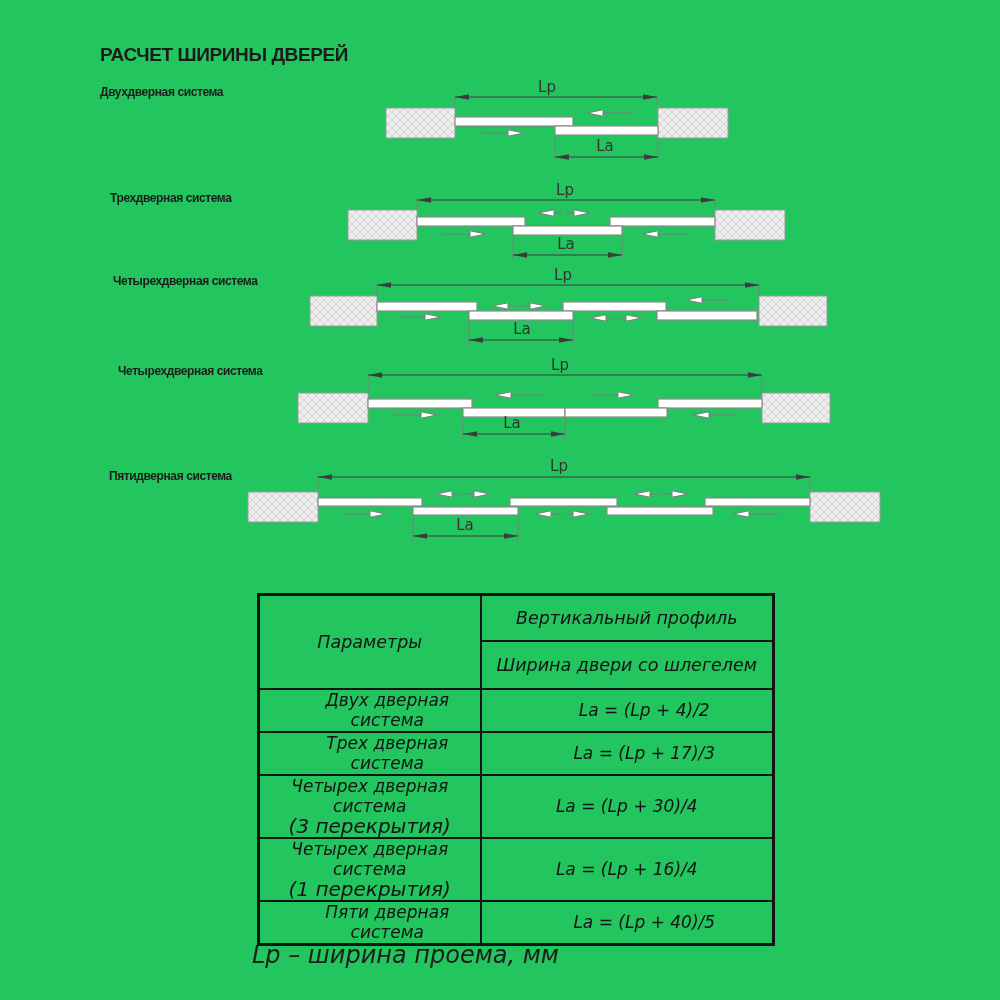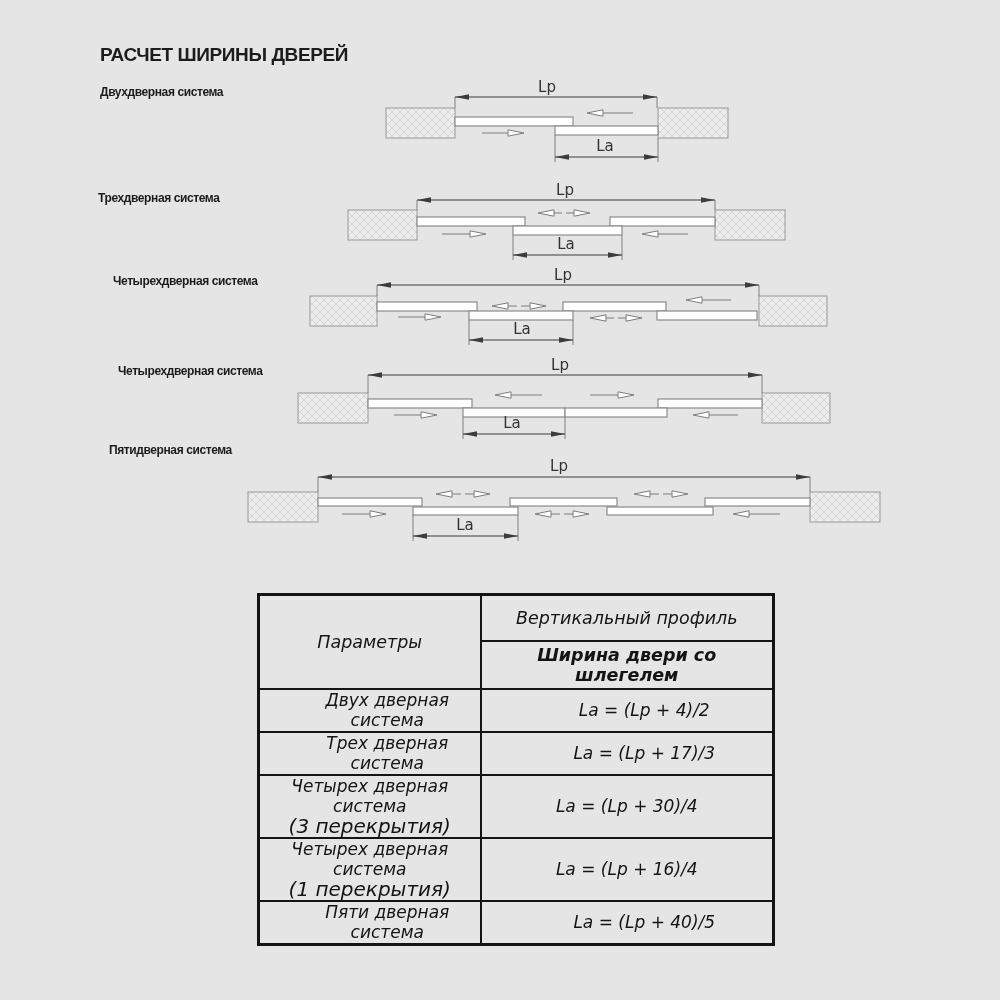--- a/index.html
+++ b/index.html
@@ -1,48 +1,48 @@
 <!DOCTYPE html>
 <html><head>
 <meta charset="utf-8">
 <style>
   html,body{margin:0;padding:0;background:#ffffff;}
-  .page{position:relative;width:1000px;height:1000px;background:#e5e5e5;
+  .page{position:relative;width:1000px;height:1000px;background:#22c55e;
         font-family:"Liberation Sans",sans-serif;color:#1c1c1c;overflow:hidden;}
   .title{position:absolute;left:100px;top:44px;font-size:19px;font-weight:bold;
          letter-spacing:-0.4px;white-space:nowrap;}
   .sys-label{position:absolute;font-size:12px;font-weight:bold;letter-spacing:-0.4px;
          white-space:nowrap;}
   #diagram-svg{position:absolute;left:0;top:0;}
   .params-table{position:absolute;left:257px;top:593px;width:518px;border-collapse:collapse;
          table-layout:fixed;font-family:"DejaVu Sans",sans-serif;font-style:italic;color:#141414;
          border:3px solid #141414;}
   .params-table td{border:2px solid #141414;text-align:center;vertical-align:middle;
          padding:1px 4px;font-size:17px;line-height:1.15;}
   .params-table td.hdr{font-size:17.5px;}
   .params-table tr.hr1 td{height:42px;}
-  .params-table tr.hr2 td{height:44px;font-weight:bold;}
+  .params-table tr.hr2 td{height:44px;}
   .params-table tr.h33 td{height:31px;padding-left:39px;}
   .params-table tr.h49 td{height:45px;}
   .note{display:block;font-size:20px;line-height:1.0;}
   .legend-line{position:absolute;left:252px;font-family:"DejaVu Sans",sans-serif;
          font-style:italic;font-size:24px;color:#1d1d1d;white-space:nowrap;}
 </style>
 </head>
 <body>
 
 <div class="page">
 
   <div class="title">РАСЧЕТ ШИРИНЫ ДВЕРЕЙ</div>
 
   <div class="sys-label" style="left:100px;top:85px">Двухдверная система</div>
-  <div class="sys-label" style="left:98px;top:191px">Трехдверная система</div>
+  <div class="sys-label" style="left:110px;top:191px">Трехдверная система</div>
   <div class="sys-label" style="left:113px;top:274px">Четырехдверная система</div>
   <div class="sys-label" style="left:118px;top:364px">Четырехдверная система</div>
-  <div class="sys-label" style="left:109px;top:443px">Пятидверная система</div>
+  <div class="sys-label" style="left:109px;top:469px">Пятидверная система</div>
 
   <svg id="diagram-svg" width="1000" height="575">
     <defs>
       <pattern id="hatch" width="8" height="8" patternUnits="userSpaceOnUse">
         <rect width="8" height="8" fill="#ededed"></rect>
         <path d="M0 8 L8 0" stroke="#d4d4d4" stroke-width="1"></path>
         <path d="M0 0 L8 8" stroke="#d4d4d4" stroke-width="1"></path>
       </pattern>
     </defs>
   <g>
@@ -222,14 +222,15 @@
         <td><span>Четырех дверная система</span><span class="note">(1 перекрытия)</span></td>
         <td>La = (Lp + 16)/4</td>
       </tr>
       <tr class="h33">
         <td><span>Пяти дверная система</span><span class="note"></span></td>
         <td>La = (Lp + 40)/5</td>
       </tr>
     </tbody>
   </table>
 
+  <div class="legend-line" style="top:941px">Lp – ширина проёма, мм</div>
 
 </div>
 
 </body></html>

